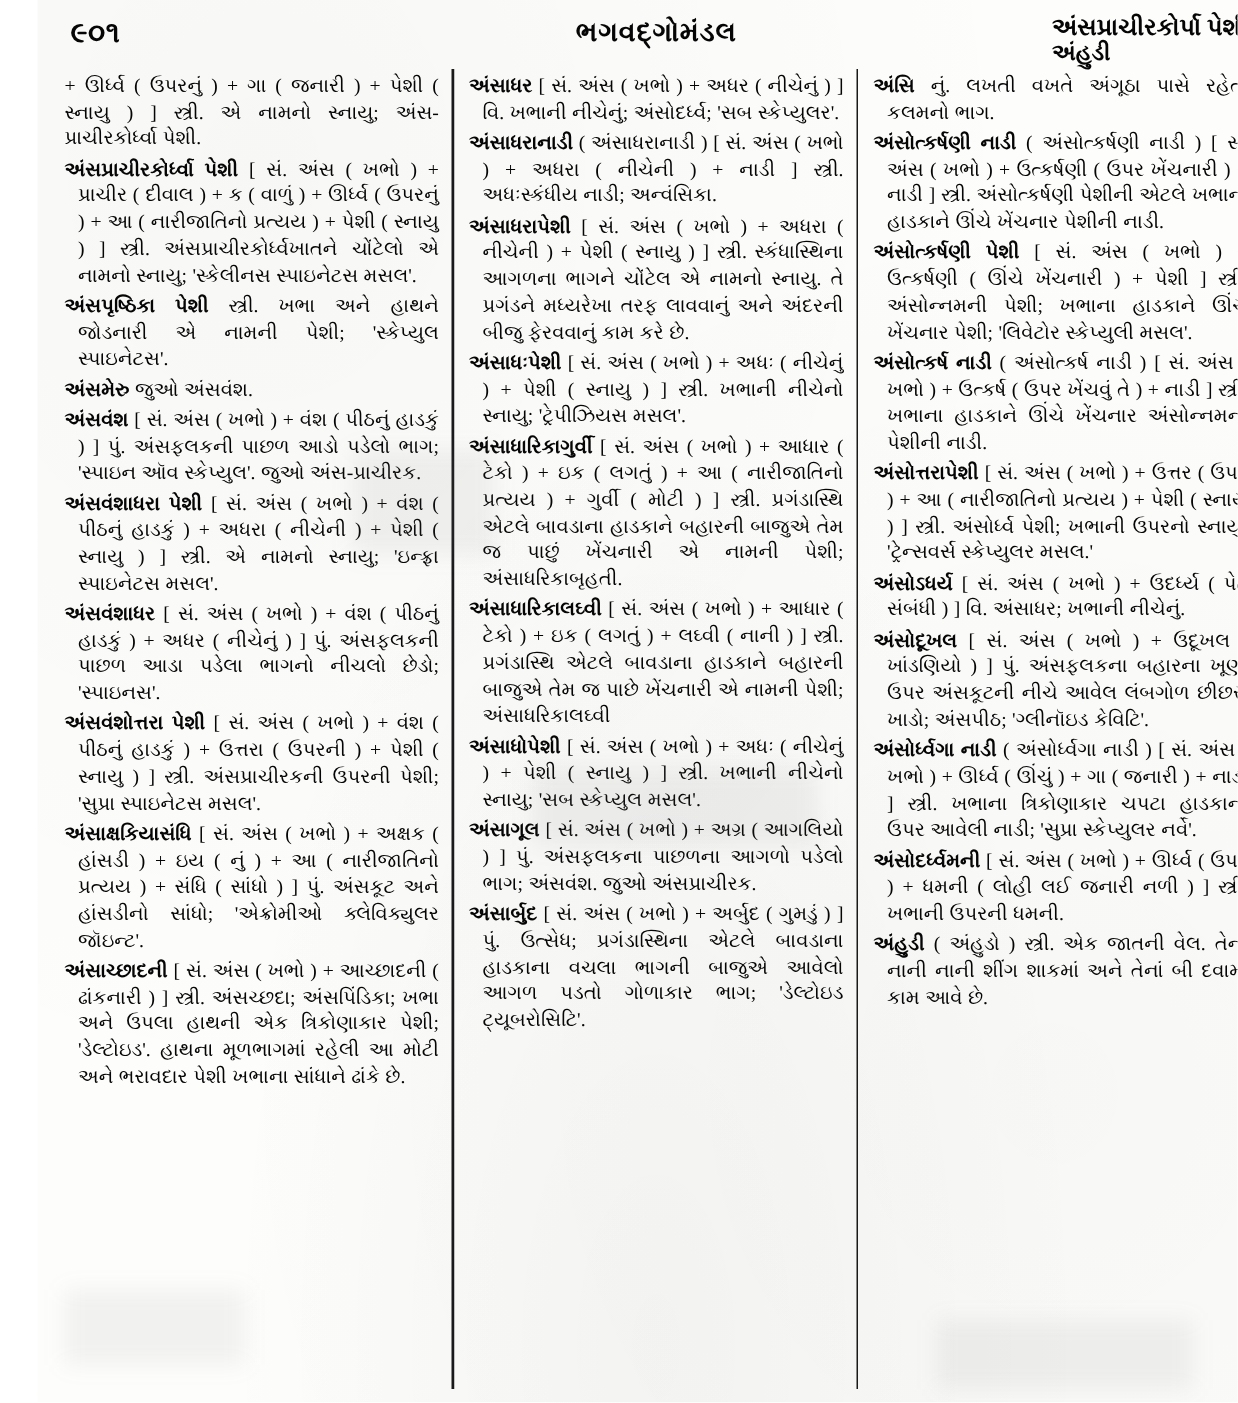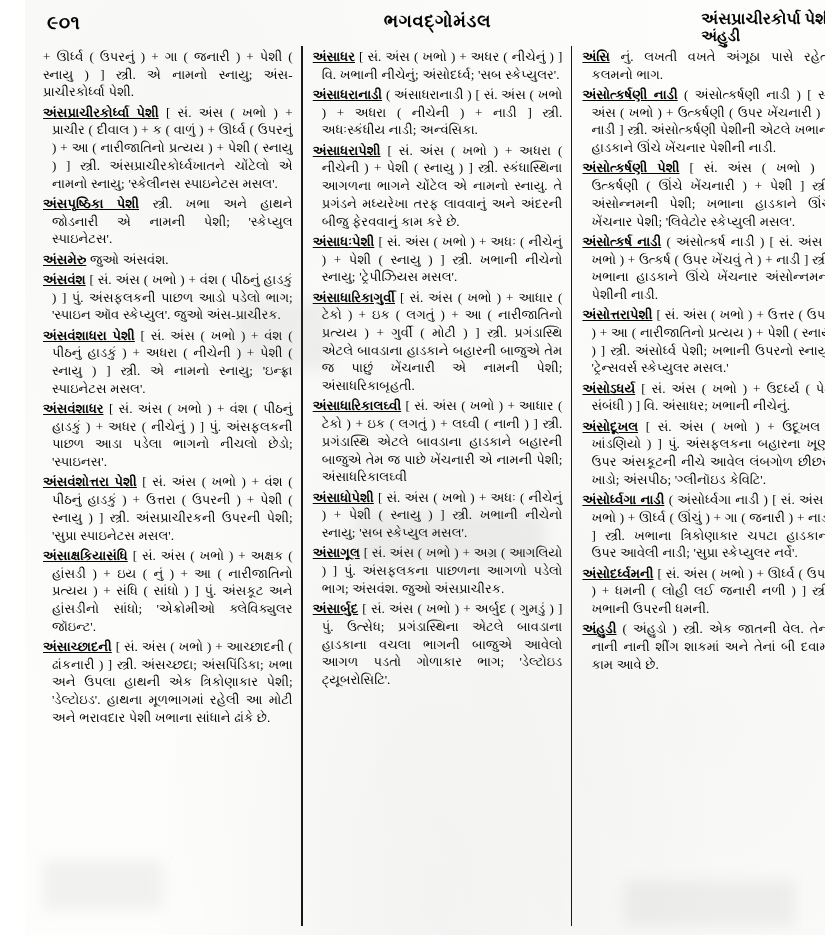--- a/index.html
+++ b/index.html
@@ -110,21 +110,20 @@
     padding-left: 9px;
     word-spacing: 0.4px;
     hyphens: none;
   }
   .entry.cont {
     text-indent: 0;
     padding-left: 0;
   }
   .hw {
     font-weight: bold;
-    text-decoration: underline;
   }
   .gloss {
     font-weight: normal;
   }
 
   
   .smudge {
     position: absolute;
     pointer-events: none;
     background: rgba(120,120,120,0.085);

